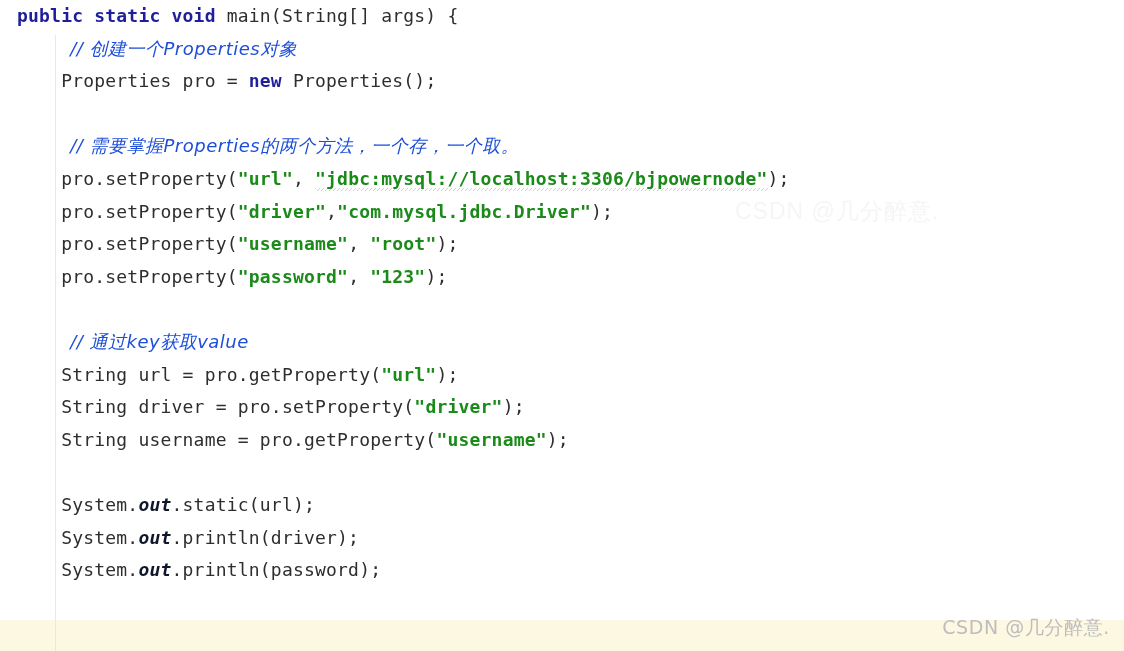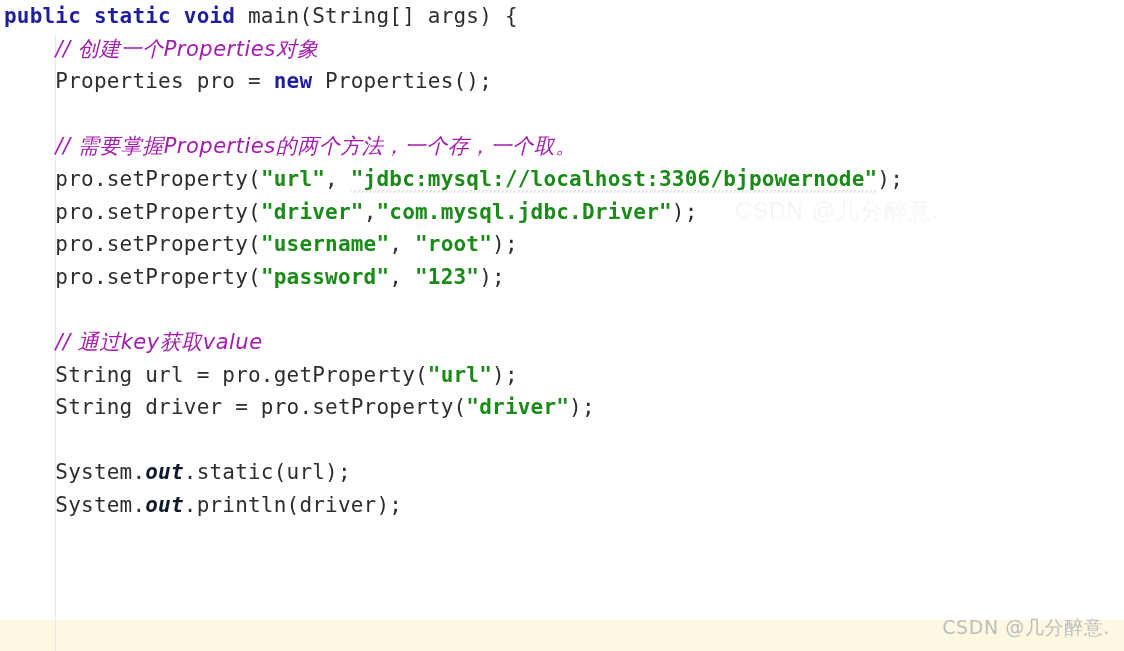--- a/index.html
+++ b/index.html
@@ -56,36 +56,36 @@
     left: 0;
     top: 0;
     width: 1124px;
     padding: 0;
     margin: 0;
   }
 
   .line {
     height: 32.6px;
     line-height: 32.6px;
-    font-size: 21px;
+    font-size: 18px;
     white-space: pre;
     color: #2b2b2b;
-    padding-left: 4px;
+    padding-left: 17px;
     letter-spacing: 0.2px;
   }
   .line.blank {
     height: 32.6px;
   }
 
   
   .kw      { color: #1f1f9b; font-weight: bold; }
   .plain   { color: #2e2e2e; }
-  .cmt     { color: #a21caf; font-style: italic; font-weight: normal;
+  .cmt     { color: #1d4ed8; font-style: italic; font-weight: normal;
              font-family: "DejaVu Sans", "Liberation Sans", sans-serif;
-             letter-spacing: 0.5px; }
+             letter-spacing: 0.5px; margin-left: 9px; }
   .str     { color: #1a8a18; font-weight: bold; }
   .field   { color: #0f172a; font-style: italic; font-weight: bold; }
   .squig   {
     background-image: repeating-linear-gradient(
         135deg, #cfcfcf 0 1px, transparent 1px 3px);
     background-repeat: repeat-x;
     background-position: 0 100%;
     background-size: 4px 3px;
     padding-bottom: 2px;
   }
@@ -121,20 +121,22 @@
       <div class="line blank">&nbsp;</div>
       <div class="line"><span class="plain">    </span><span class="cmt">// 需要掌握Properties的两个方法，一个存，一个取。</span></div>
       <div class="line"><span class="plain">    pro.setProperty(</span><span class="str">"url"</span><span class="plain">, </span><span class="str squig">"jdbc:mysql://localhost:3306/bjpowernode"</span><span class="plain">);</span></div>
       <div class="line"><span class="plain">    pro.setProperty(</span><span class="str">"driver"</span><span class="plain">,</span><span class="str">"com.mysql.jdbc.Driver"</span><span class="plain">);</span></div>
       <div class="line"><span class="plain">    pro.setProperty(</span><span class="str">"username"</span><span class="plain">, </span><span class="str">"root"</span><span class="plain">);</span></div>
       <div class="line"><span class="plain">    pro.setProperty(</span><span class="str">"password"</span><span class="plain">, </span><span class="str">"123"</span><span class="plain">);</span></div>
       <div class="line blank">&nbsp;</div>
       <div class="line"><span class="plain">    </span><span class="cmt">// 通过key获取value</span></div>
       <div class="line"><span class="plain">    String url = pro.getProperty(</span><span class="str">"url"</span><span class="plain">);</span></div>
       <div class="line"><span class="plain">    String driver = pro.setProperty(</span><span class="str">"driver"</span><span class="plain">);</span></div>
+      <div class="line"><span class="plain">    String username = pro.getProperty(</span><span class="str">"username"</span><span class="plain">);</span></div>
       <div class="line blank">&nbsp;</div>
       <div class="line"><span class="plain">    System.</span><span class="field">out</span><span class="plain">.static(url);</span></div>
       <div class="line"><span class="plain">    System.</span><span class="field">out</span><span class="plain">.println(driver);</span></div>
+      <div class="line"><span class="plain">    System.</span><span class="field">out</span><span class="plain">.println(password);</span></div>
     </div>
 
   <div class="watermark">CSDN @几分醉意.</div>
 
 </div>
 
 </body></html>

